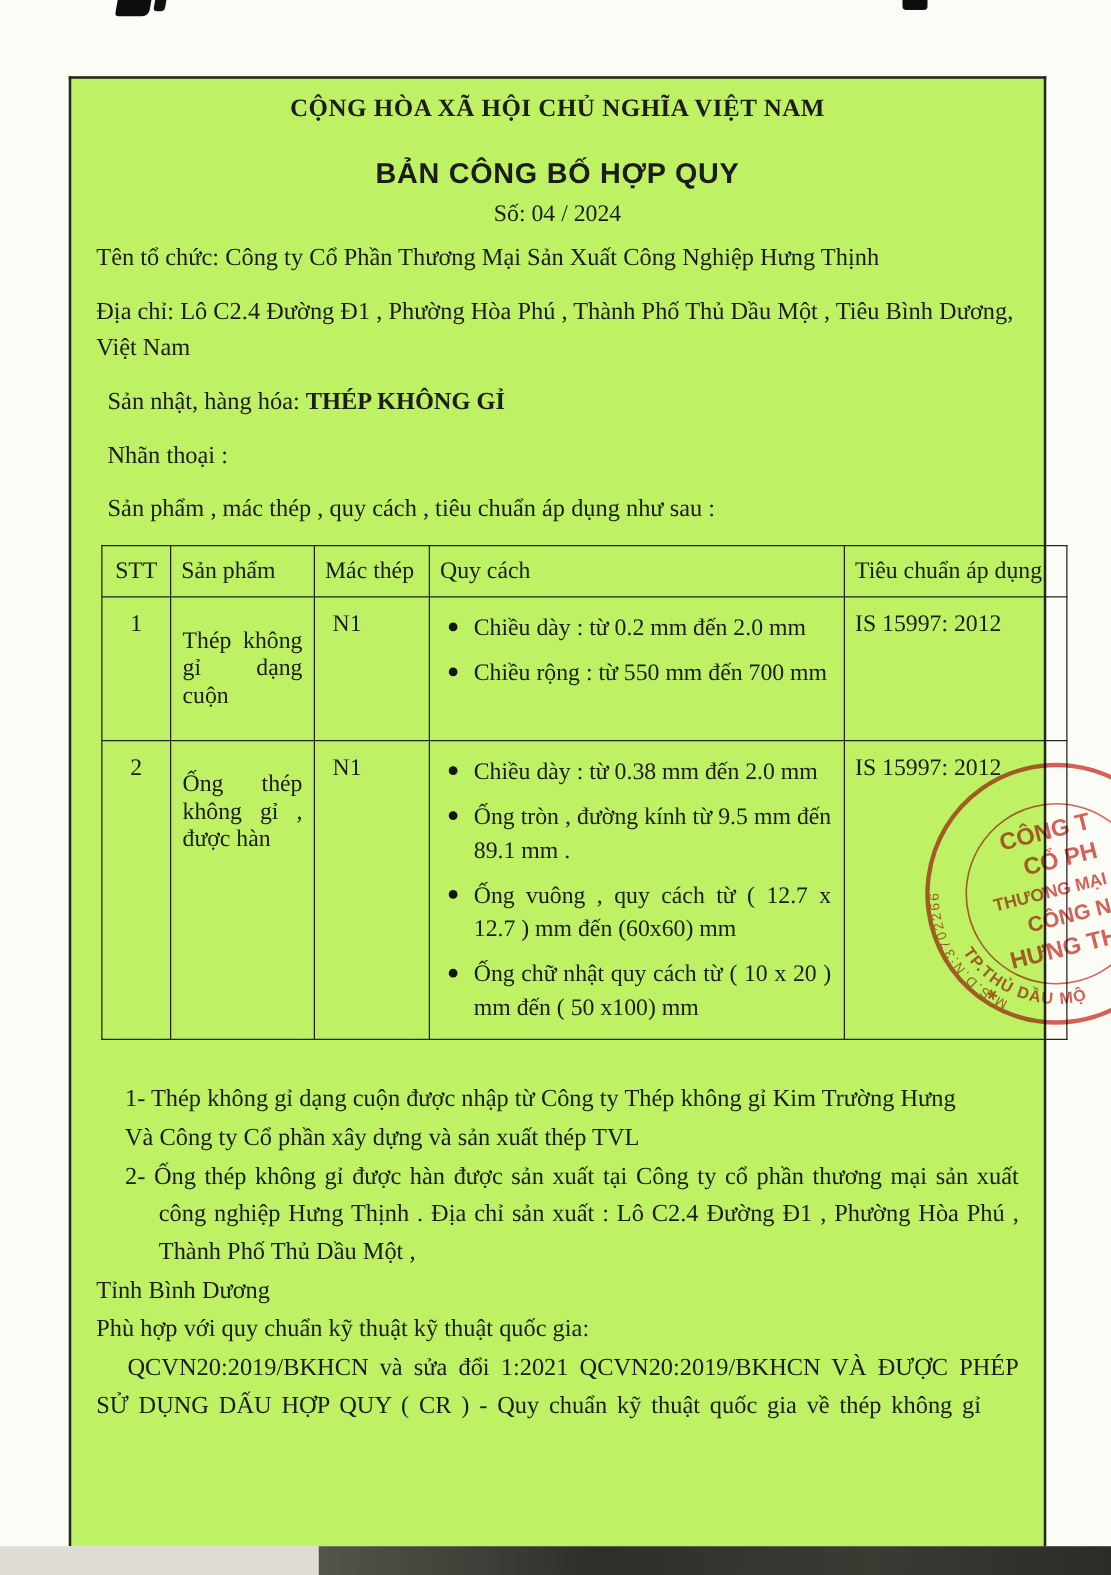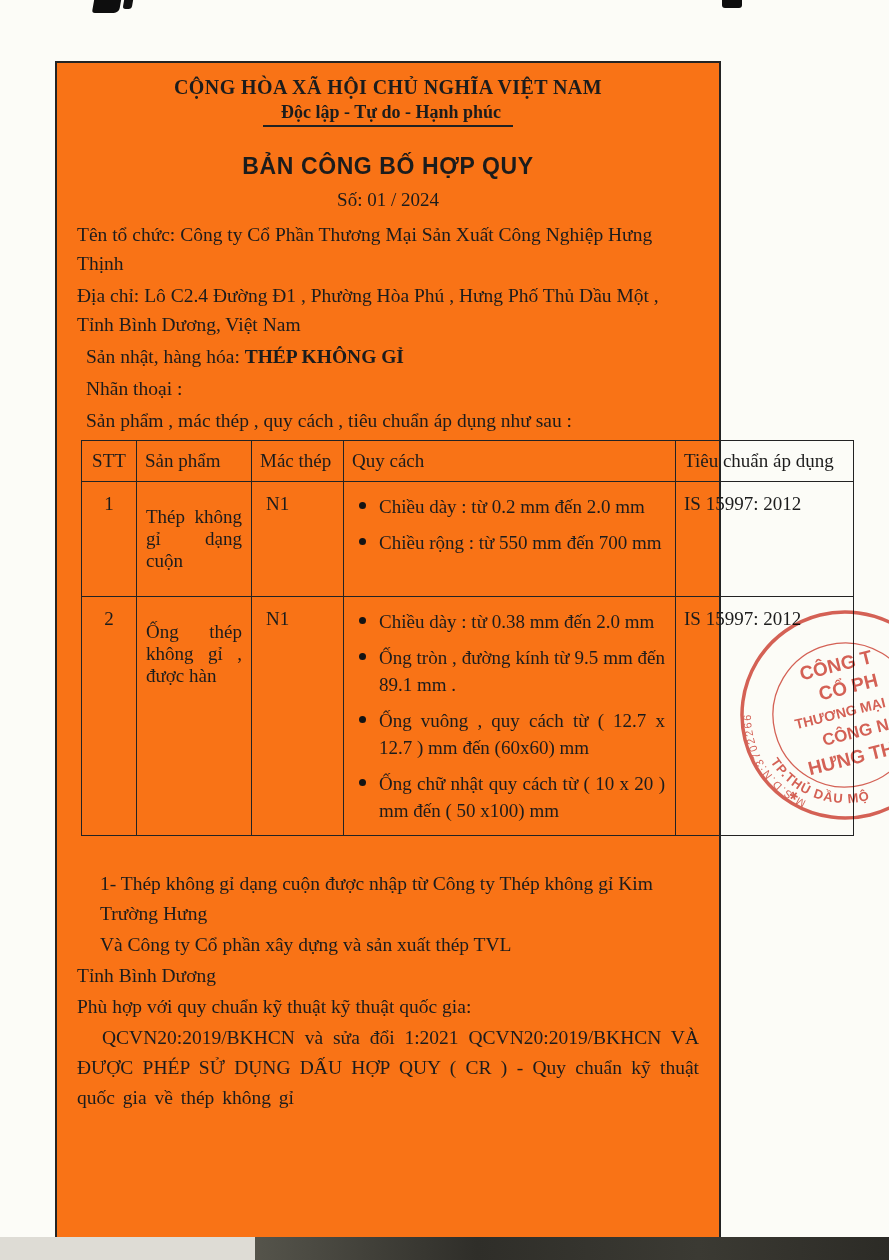--- a/index.html
+++ b/index.html
@@ -14,35 +14,35 @@
   .artifact { position:absolute; background:#0e0e0e; }
   .artifact-a { left:93px; top:0; width:27px; height:13px; border-radius:0 0 5px 3px; transform:skewX(-10deg); }
   .artifact-a::after { content:""; position:absolute; left:30px; top:0; width:9px; height:9px; background:#111; border-radius:0 0 3px 3px; }
   .artifact-b { left:722px; top:0; width:20px; height:8px; border-radius:0 0 3px 3px; }
   .bottom-bar { position:absolute; left:0; right:0; top:1237px; height:23px; background:#dedcd5; }
   .bottom-bar-dark { position:absolute; left:255px; right:0; top:0; bottom:0;
     background:linear-gradient(90deg,#55544b,#2f2e29 35%,#3b3a33 70%,#2c2b26); }
 
   
   .frame {
-    position:absolute; left:55px; top:61px; width:666px; height:1176px;
+    position:absolute; left:55px; top:61px; width:782px; height:1176px;
     border:2px solid #242424; border-bottom:none;
-    box-sizing:border-box; padding:0 20px; background:#f97316;
+    box-sizing:border-box; padding:0 20px; background:#bef264;
   }
 
   .nat-header { margin-top:13px; text-align:center; font-weight:bold; font-size:20px; letter-spacing:.4px; }
   .motto-wrap { text-align:center; margin-top:3px; }
   .motto { display:inline-block; font-weight:bold; font-size:18px;
     border-bottom:2px solid #222; padding:0 12px 2px 18px; }
 
   .doc-title { margin:26px 0 0; text-align:center; font-family:"Liberation Sans","DejaVu Sans",sans-serif;
     font-size:23px; font-weight:bold; letter-spacing:.6px; }
   .doc-no { margin-top:9px; text-align:center; font-size:19px; }
 
-  p.line { margin:3px 0; font-size:19.5px; line-height:29px; }
+  p.line { margin:14px 0; font-size:19.5px; line-height:29px; }
   p.line.first { margin-top:9px; }
   p.line.indent { margin-left:9px; }
   p.line b { font-weight:bold; }
 
   
   table.spec-table { border-collapse:collapse; table-layout:fixed; width:772px; margin:5px 0 0 4px;
     font-size:19px; }
   .spec-table th, .spec-table td { border:1.7px solid #232323; vertical-align:top; }
   .spec-table th { font-weight:normal; text-align:left; padding:9px 8px; }
   .spec-table th.h-stt { text-align:center; padding:9px 2px; }
@@ -74,29 +74,26 @@
 <body>
 
 <div class="page">
 
   <div class="artifact artifact-a"></div>
   <div class="artifact artifact-b"></div>
 
   <div class="frame">
 
     <div class="nat-header">CỘNG HÒA XÃ HỘI CHỦ NGHĨA VIỆT NAM</div>
-    <div class="motto-wrap">
-      <span class="motto">Độc lập - Tự do - Hạnh phúc</span>
-    </div>
 
     <h1 class="doc-title">BẢN CÔNG BỐ HỢP QUY</h1>
-    <div class="doc-no">Số: 01 / 2024</div>
+    <div class="doc-no">Số: 04 / 2024</div>
 
     <p class="line first">Tên tổ chức: Công ty Cổ Phần Thương Mại Sản Xuất Công Nghiệp Hưng Thịnh</p>
-    <p class="line">Địa chỉ: Lô C2.4 Đường Đ1 , Phường Hòa Phú , Hưng Phố Thủ Dầu Một , Tỉnh Bình Dương, Việt Nam</p>
+    <p class="line">Địa chỉ: Lô C2.4 Đường Đ1 , Phường Hòa Phú , Thành Phố Thủ Dầu Một , Tiêu Bình Dương, Việt Nam</p>
     <p class="line indent"><span>Sản nhật, hàng hóa: </span><b>THÉP KHÔNG GỈ</b></p>
     <p class="line indent">Nhãn thoại :</p>
     <p class="line indent">Sản phẩm , mác thép , quy cách , tiêu chuẩn áp dụng như sau :</p>
 
     <table class="spec-table">
       <colgroup>
         <col style="width:55px">
           <col style="width:115px">
           <col style="width:92px">
           <col style="width:332px">
@@ -137,20 +134,21 @@
             </ul>
           </td>
           <td class="c-tc">IS 15997: 2012</td>
         </tr>
       </tbody>
     </table>
 
     <div class="notes">
       <p class="note n1">1- Thép không gỉ dạng cuộn được nhập từ Công ty Thép không gỉ Kim Trường Hưng</p>
       <p class="note n1b">Và Công ty Cổ phần xây dựng và sản xuất thép TVL</p>
+      <p class="note n2">2- Ống thép không gỉ được hàn được sản xuất tại Công ty cổ phần thương mại sản xuất công nghiệp Hưng Thịnh . Địa chỉ sản xuất : Lô C2.4 Đường Đ1 , Phường Hòa Phú , Thành Phố Thủ Dầu Một ,</p>
       <p class="province">Tỉnh Bình Dương</p>
       <p class="conf">Phù hợp với quy chuẩn kỹ thuật kỹ thuật quốc gia:</p>
       <p class="reg">QCVN20:2019/BKHCN và sửa đổi 1:2021 QCVN20:2019/BKHCN VÀ ĐƯỢC PHÉP SỬ DỤNG DẤU HỢP QUY ( CR ) -  Quy chuẩn kỹ thuật quốc gia về thép không gỉ</p>
     </div>
 
   </div>
 
   <svg class="stamp" viewBox="-130 -130 260 260" xmlns="http://www.w3.org/2000/svg">
     <g transform="rotate(-14)" fill="#cf4438" stroke="none">
       <circle r="103" fill="none" stroke="#cf4438" stroke-width="3.5"></circle>

